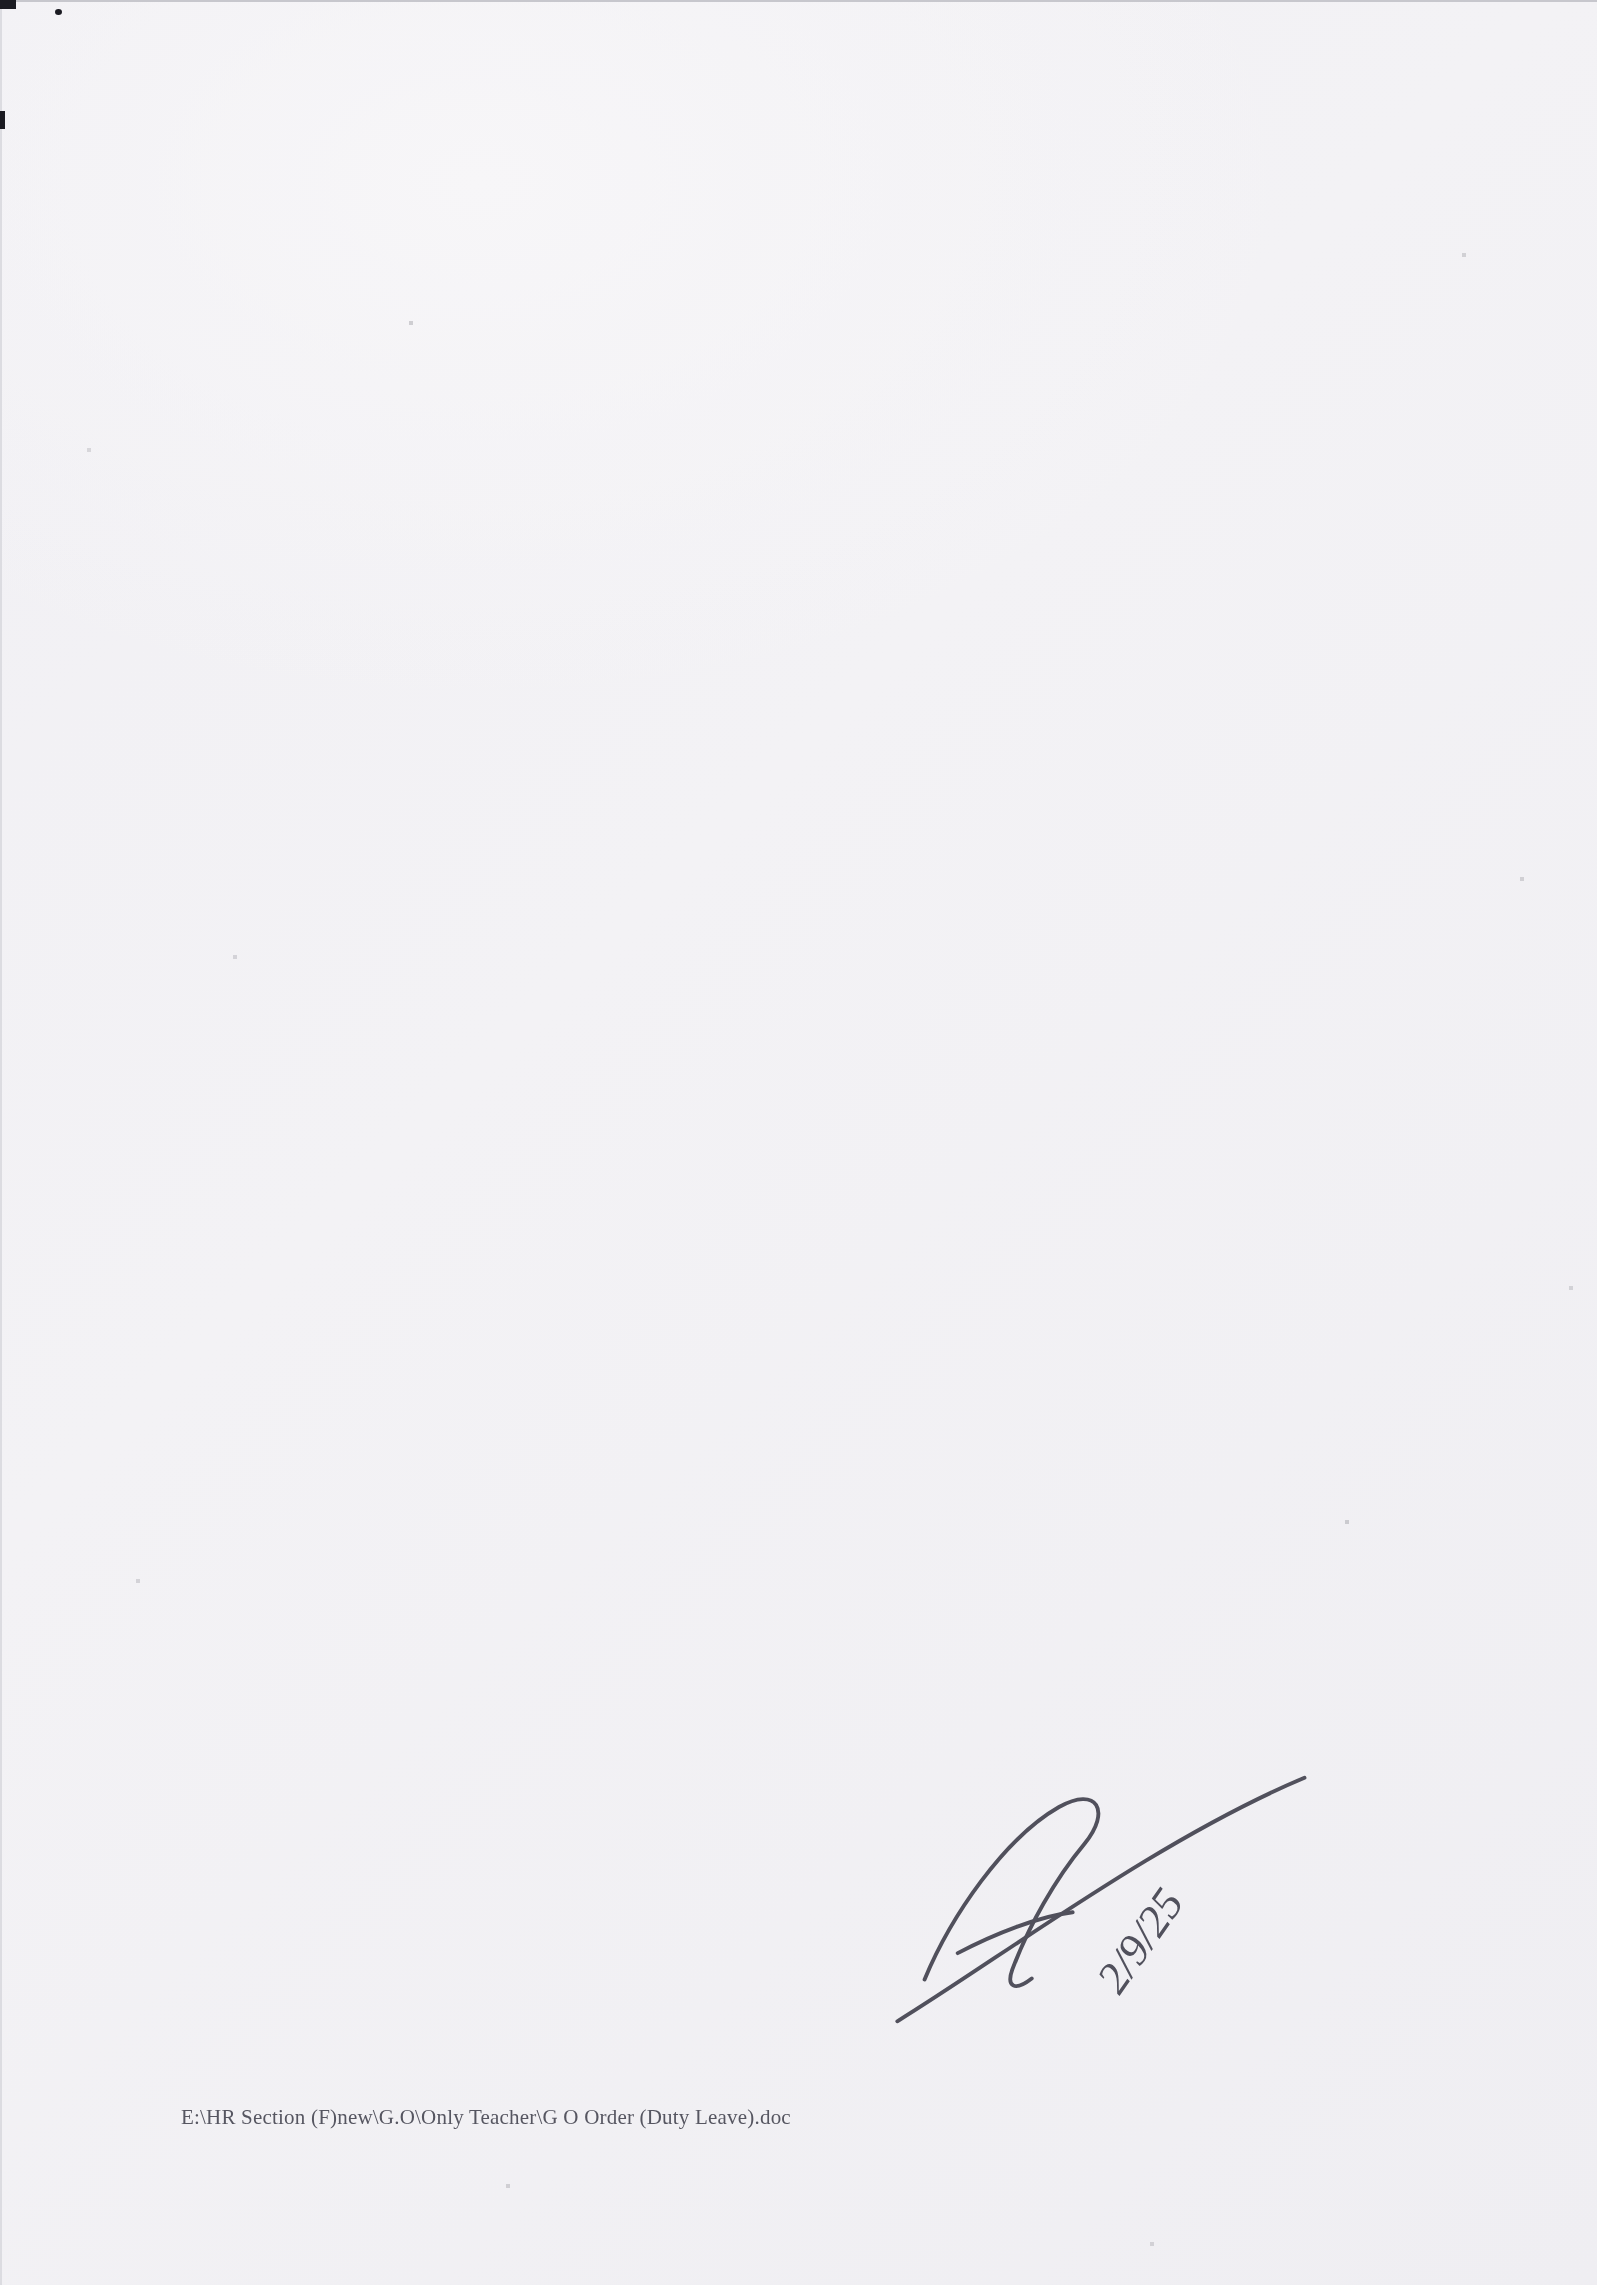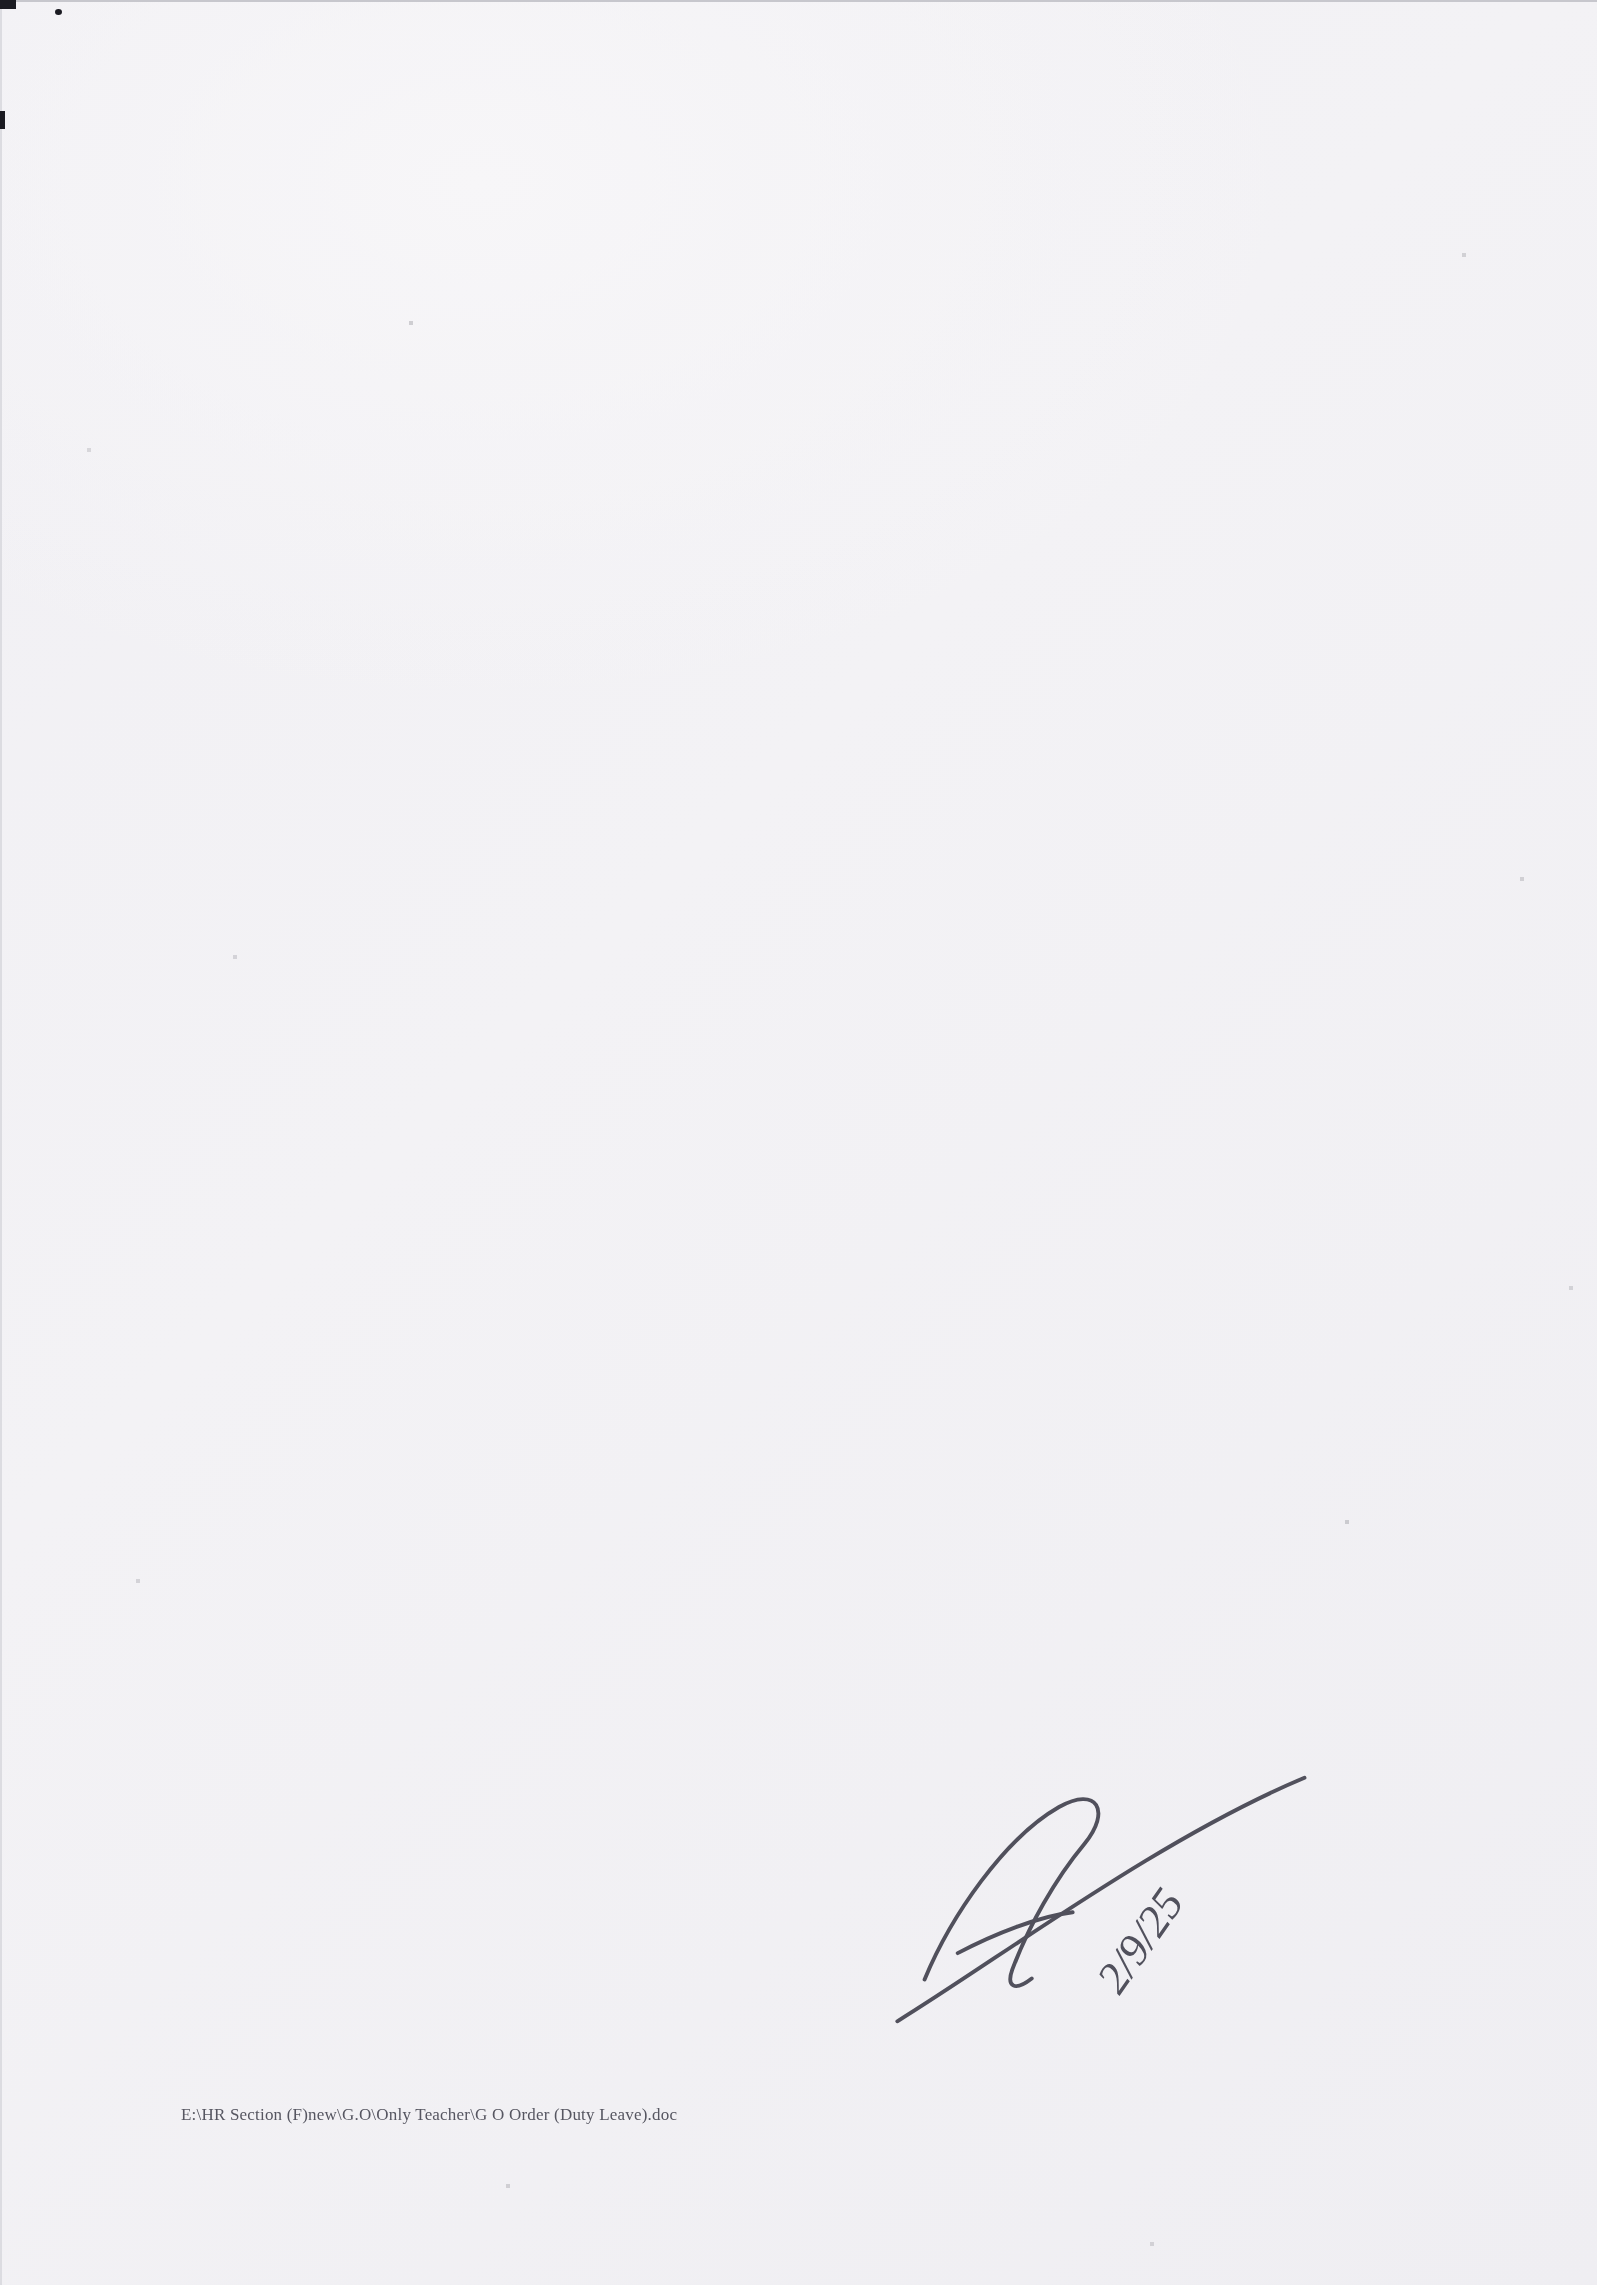--- a/index.html
+++ b/index.html
@@ -6,21 +6,21 @@
   .page {
     position:relative; width:1597px; height:2286px; margin:0 auto;
     background:
       radial-gradient(1365px 878px at 30% 8%, #f7f6f8 0%, rgba(247,246,248,0) 60%),
       linear-gradient(135deg, #f1f0f4 0%, #f3f2f5 40%, #efeef2 100%);
     font-family:"Liberation Serif","DejaVu Serif",serif;
     color:#23232c; overflow:hidden;
   }
   .sig-svg { position:absolute; left:868px; top:1770px; width:458px; height:263px; pointer-events:none; }
   
-  .footer-path { position:absolute; left:181px; top:2105px; font-size:17px; color:#565661; letter-spacing:0.2px; }
+  .footer-path { position:absolute; left:181px; top:2105px; font-size:21px; color:#565661; letter-spacing:0.2px; }
   
   .artifact { position:absolute; background:#1b1b22; }
   .a-corner { left:0; top:0; width:15.6px; height:8.8px; }
   .a-dot { left:55px; top:8.8px; width:6.8px; height:5.9px; border-radius:50%; }
   .a-edge { left:0; top:111px; width:4.9px; height:17.6px; }
   .a-bottom { left:0; top:2278px; width:1597px; height:2px; background:#c7c7cd; }
   .a-right { left:1593px; top:0; width:2px; height:2286px; background:#dcdce1; }
   .speckles { position:absolute; left:0; top:0; width:2px; height:2px; background:transparent;
     box-shadow: 410px 322px 0 1px rgba(90,90,100,.25), 1463px 254px 0 1px rgba(90,90,100,.22),
       234px 956px 0 1px rgba(90,90,100,.2), 1521px 878px 0 1px rgba(90,90,100,.22),

